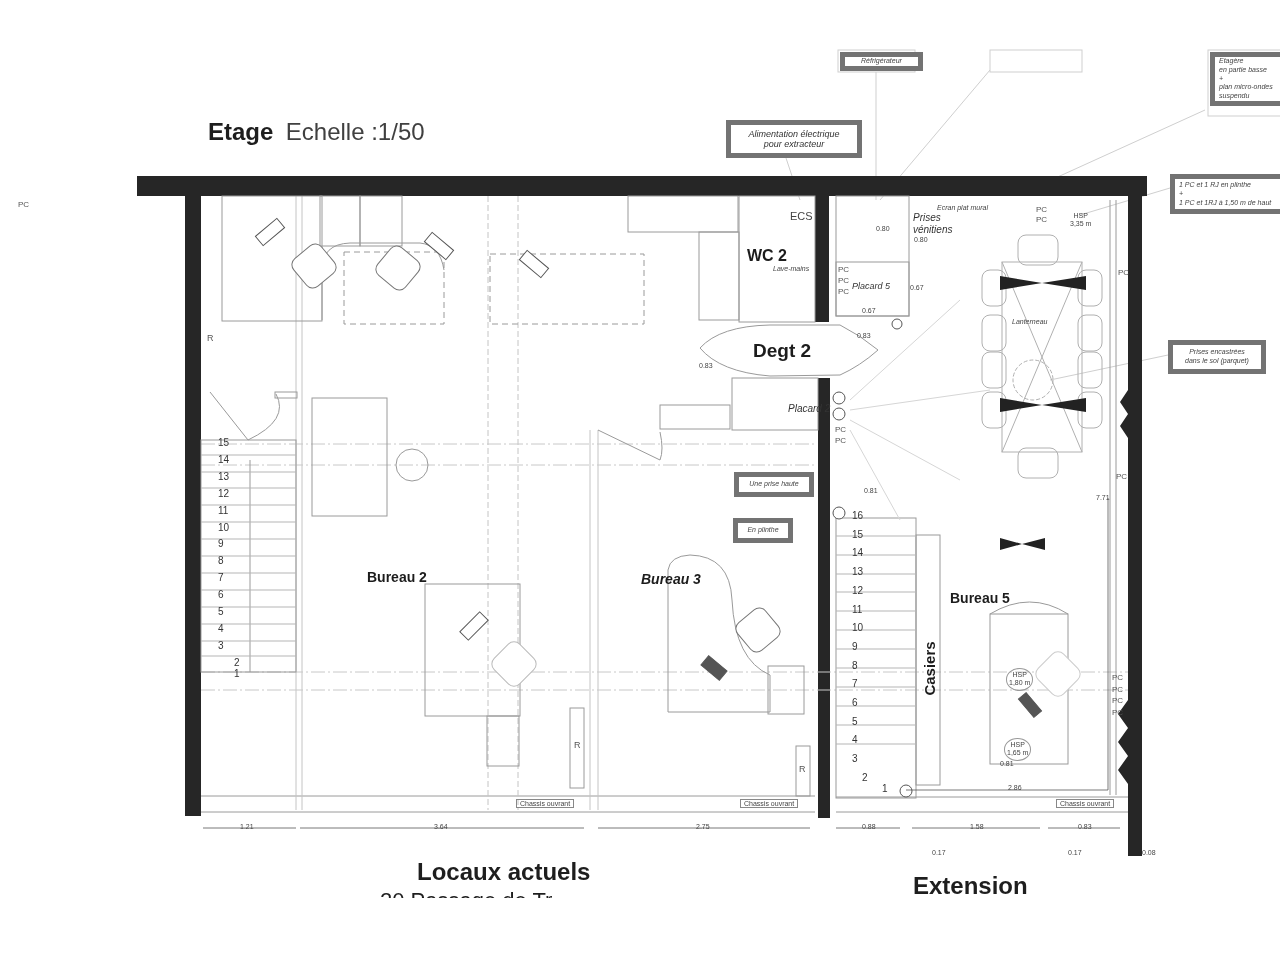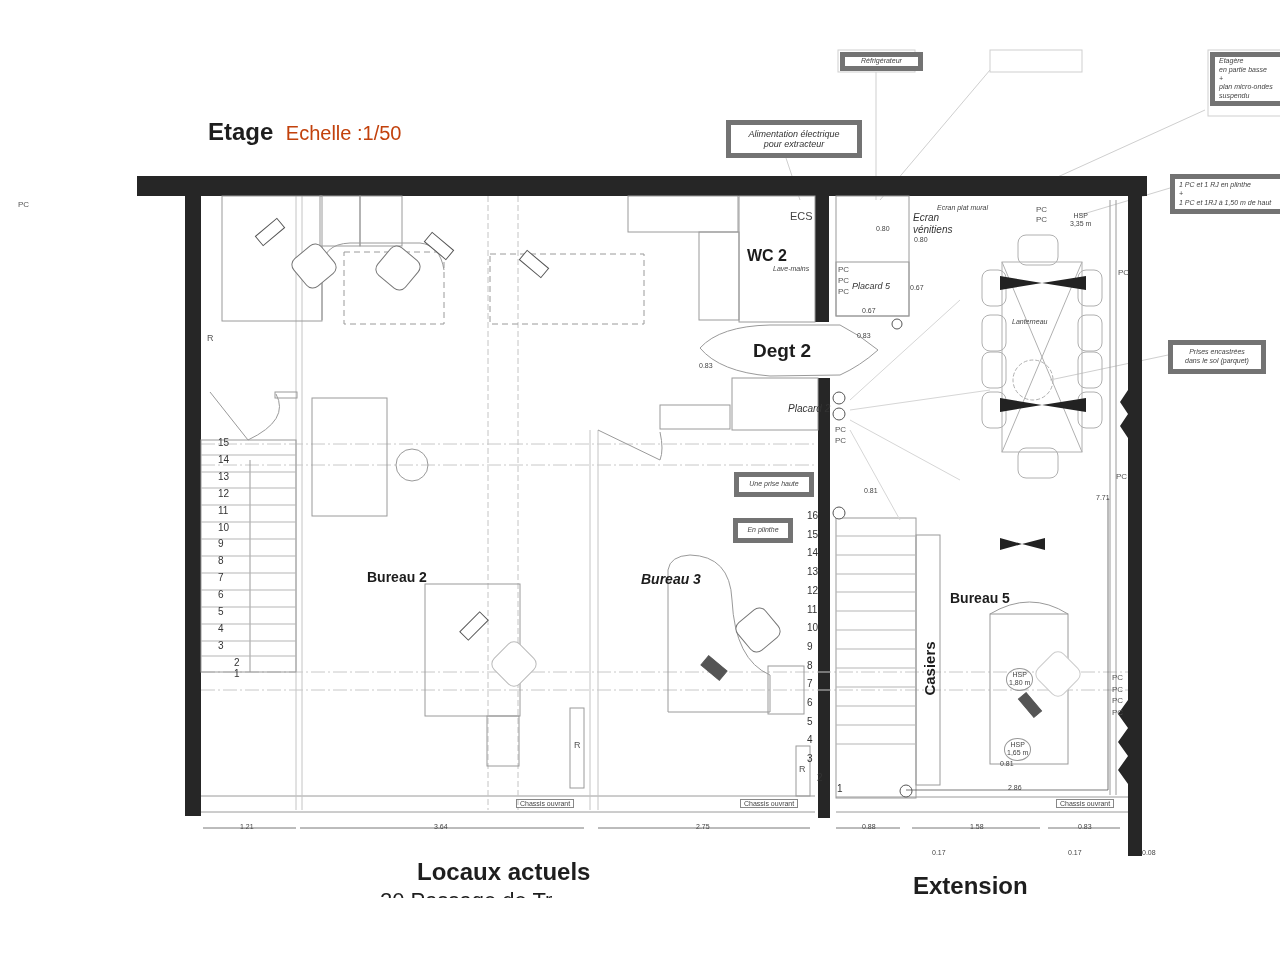--- a/index.html
+++ b/index.html
@@ -1,20 +1,20 @@
 <!DOCTYPE html>
 <html><head>
 <meta charset="utf-8">
 <style>
   html, body { margin: 0; padding: 0; background: #ffffff; }
   body { width: 1280px; height: 960px; position: relative; overflow: hidden;
          font-family: "Liberation Sans", sans-serif; color: #222; }
   .abs { position: absolute; }
   .title-bold { font-weight: bold; font-size: 24px; color: #1e1e1e; }
-  .title-reg { font-size: 20px; color: #c2410c; }
+  .title-reg { font-size: 24px; color: #404040; }
   .room { font-weight: bold; font-size: 19px; color: #1c1c1c; white-space: nowrap; }
   .room-lg { font-weight: bold; font-size: 16px; }
   .italic-s { font-style: italic; font-size: 9px; color: #333; white-space: nowrap; }
   .italic-xs { font-style: italic; font-size: 7px; color: #444; white-space: nowrap; line-height: 1.25; }
   .callout { position: absolute; background: #fff; border: 5px solid #737373; text-align: center; }
   .dim { font-size: 7px; color: #444; white-space: nowrap; }
   .step { font-size: 10px; color: #333; }
   .bottom-title { font-weight: bold; font-size: 24px; color: #1e1e1e; white-space: nowrap; }
   .pc { font-size: 8px; color: #555; }
   svg { position: absolute; left: 0; top: 0; }
@@ -256,21 +256,21 @@
 <div class="abs italic-s" style="left:852px;top:281px;">Placard 5</div>
 <div class="abs room" style="left:367px;top:569px;font-size:14px;">Bureau 2</div>
 <div class="abs room" style="left:641px;top:571px;font-size:14px;font-style:italic;">Bureau 3</div>
 <div class="abs room" style="left:950px;top:590px;font-size:14px;">Bureau 5</div>
 <div class="abs room" style="left:902px;top:660px;transform:rotate(-90deg);font-size:15px;">Casiers</div>
 
 <div class="abs" style="left:790px;top:210px;font-size:11px;color:#444;">ECS</div>
 <div class="abs italic-xs" style="left:773px;top:265px;">Lave-mains</div>
 <div class="abs italic-xs" style="left:937px;top:204px;">Ecran plat mural</div>
 <div class="abs italic-s" style="left:913px;top:212px;font-size:10px;line-height:1.2;">
-  <div>Ecran</div>
+  <div>Prises</div>
   <div>vénitiens</div>
 </div>
 <div class="abs italic-xs" style="left:1012px;top:318px;">Lanterneau</div>
 <div class="abs dim" style="left:1070px;top:212px;text-align:center;line-height:1.2;">
   <div>HSP</div>
   <div>3,35 m</div>
 </div>
 <div class="abs dim" style="left:1006px;top:668px;text-align:center;line-height:1.2;border:1px solid #999;border-radius:50%;padding:2px;">
   <div>HSP</div>
   <div>1,80 m</div>
@@ -341,21 +341,21 @@
   <div>8</div>
   <div>7</div>
   <div>6</div>
   <div>5</div>
   <div>4</div>
   <div>3</div>
   <div style="padding-left:16px;">2</div>
   <div style="padding-left:16px;margin-top:-6px;">1</div>
 </div>
 
-<div class="abs step" style="left:807px;top:507px;line-height:18.7px;font-size:10px;">
+<div class="abs step" style="left:852px;top:507px;line-height:18.7px;font-size:10px;">
   <div>16</div>
   <div>15</div>
   <div>14</div>
   <div>13</div>
   <div>12</div>
   <div>11</div>
   <div>10</div>
   <div>9</div>
   <div>8</div>
   <div>7</div>

